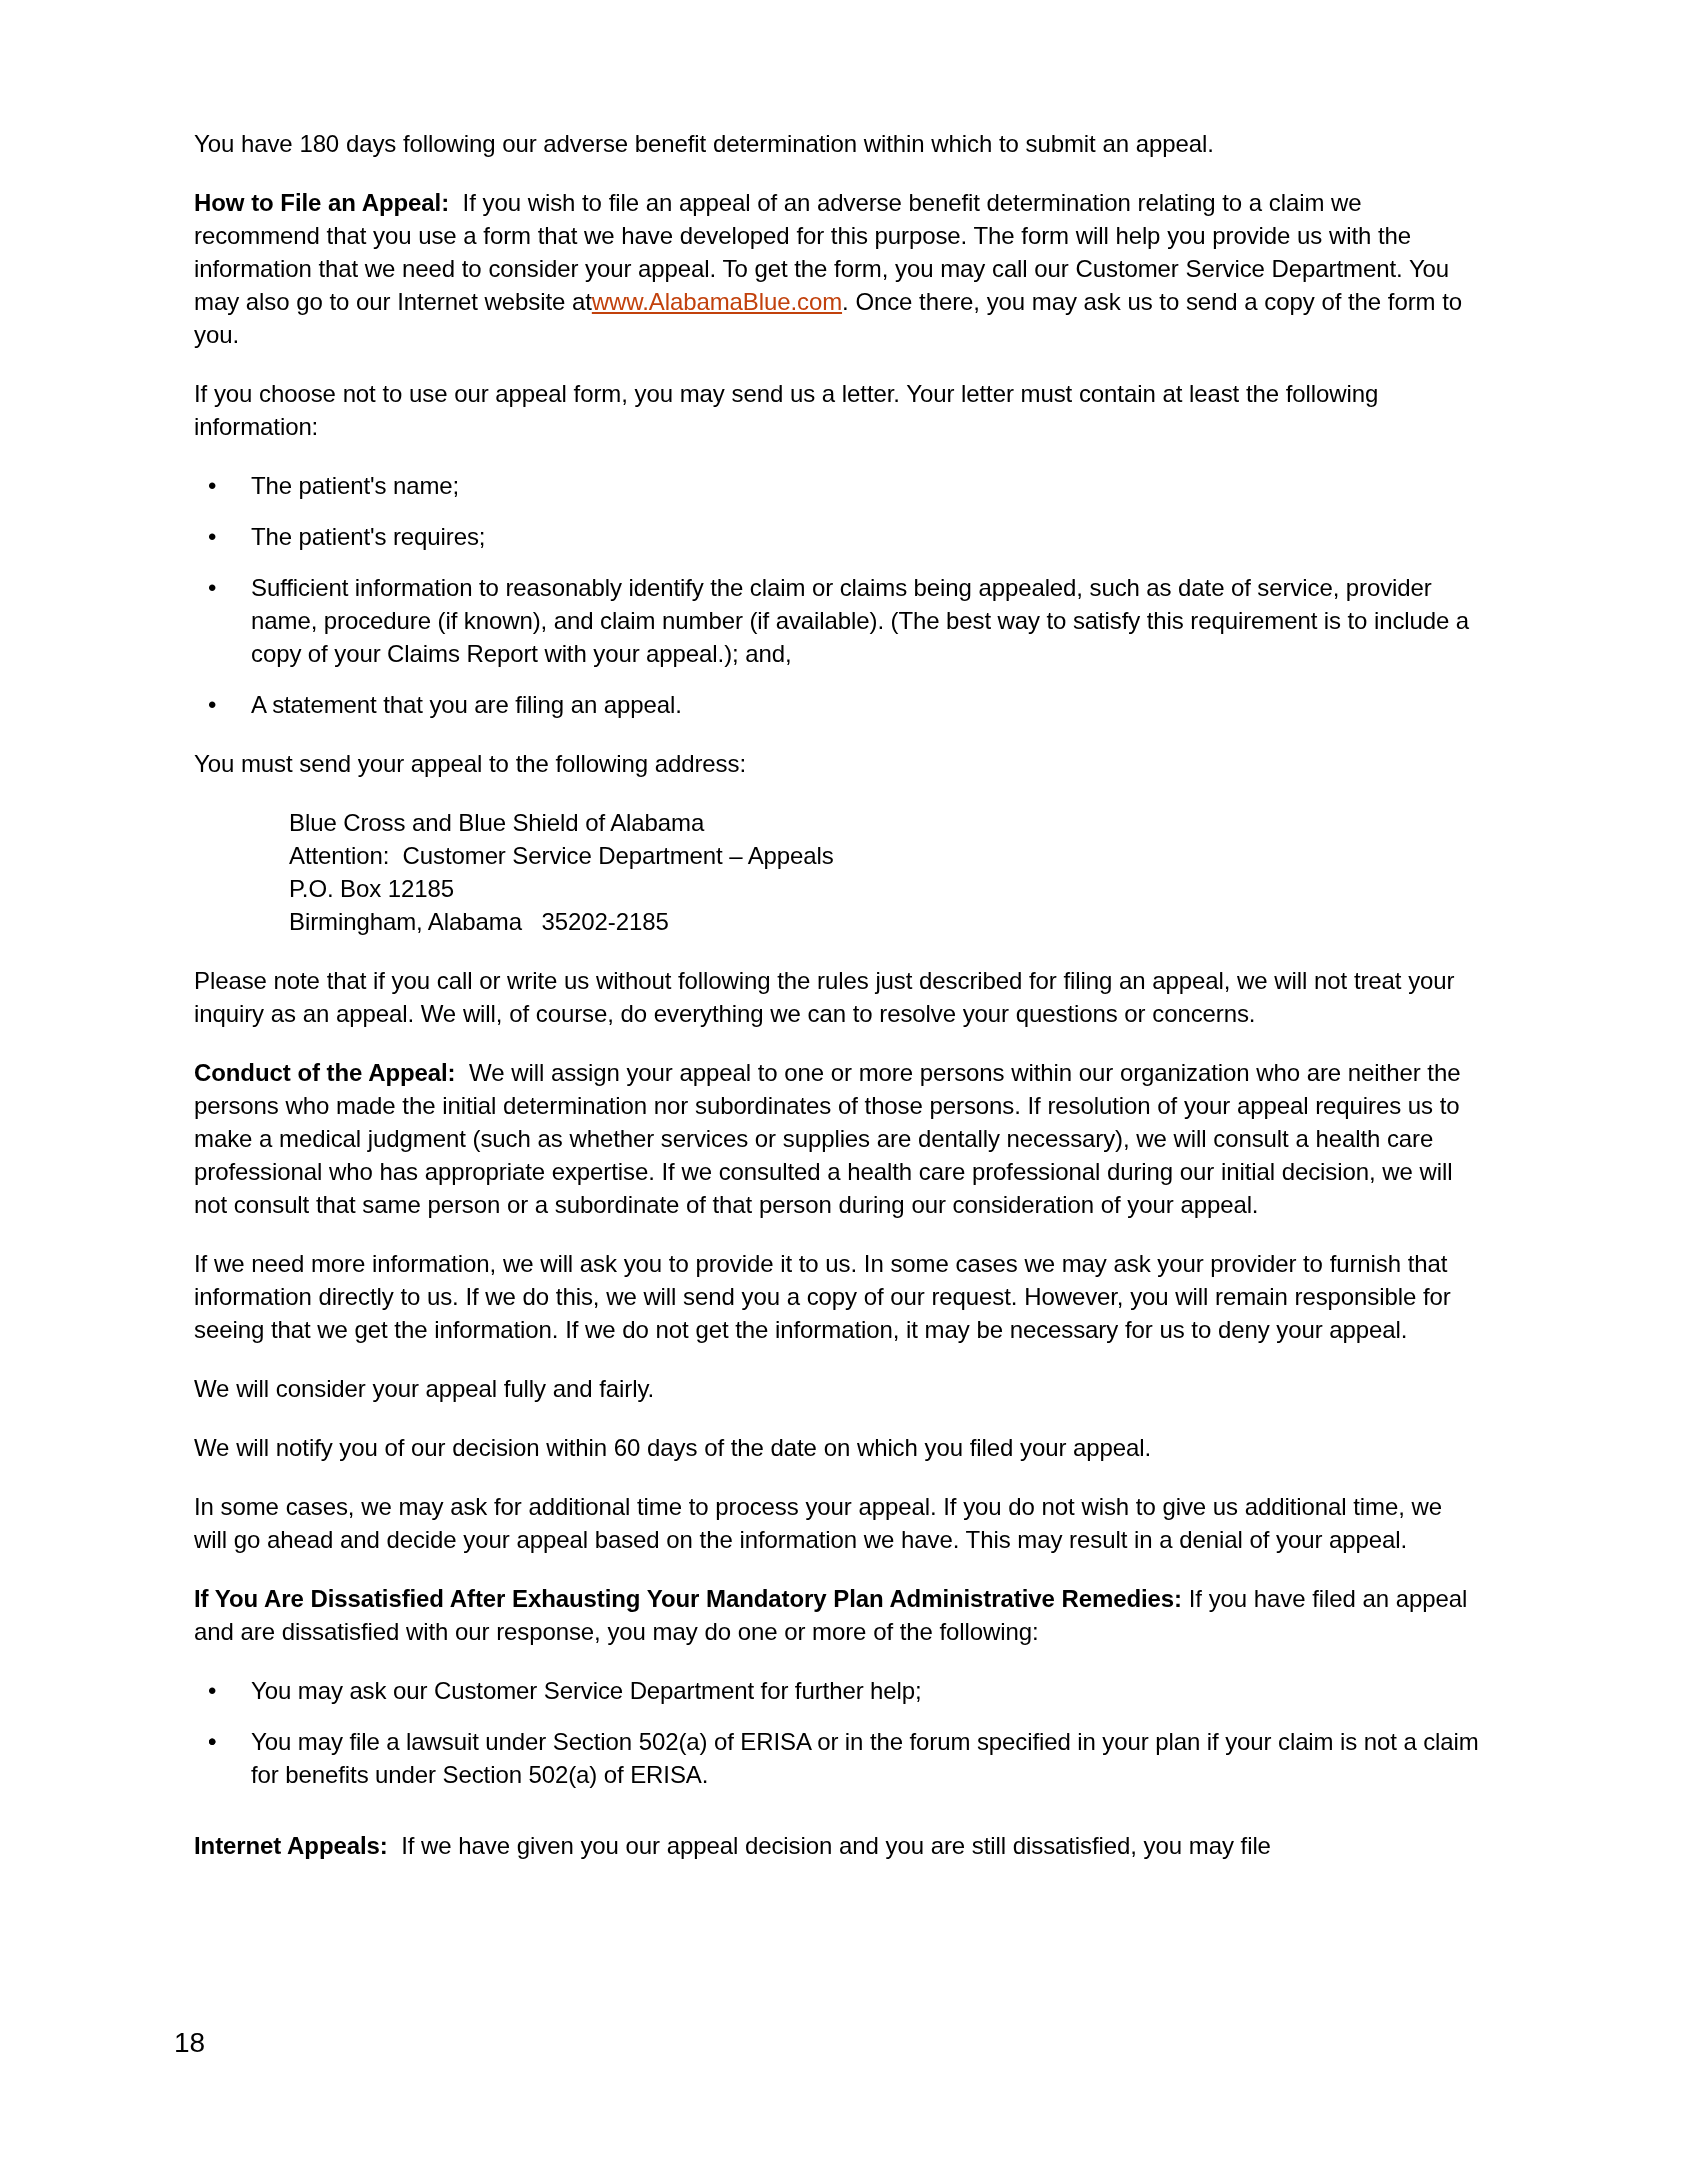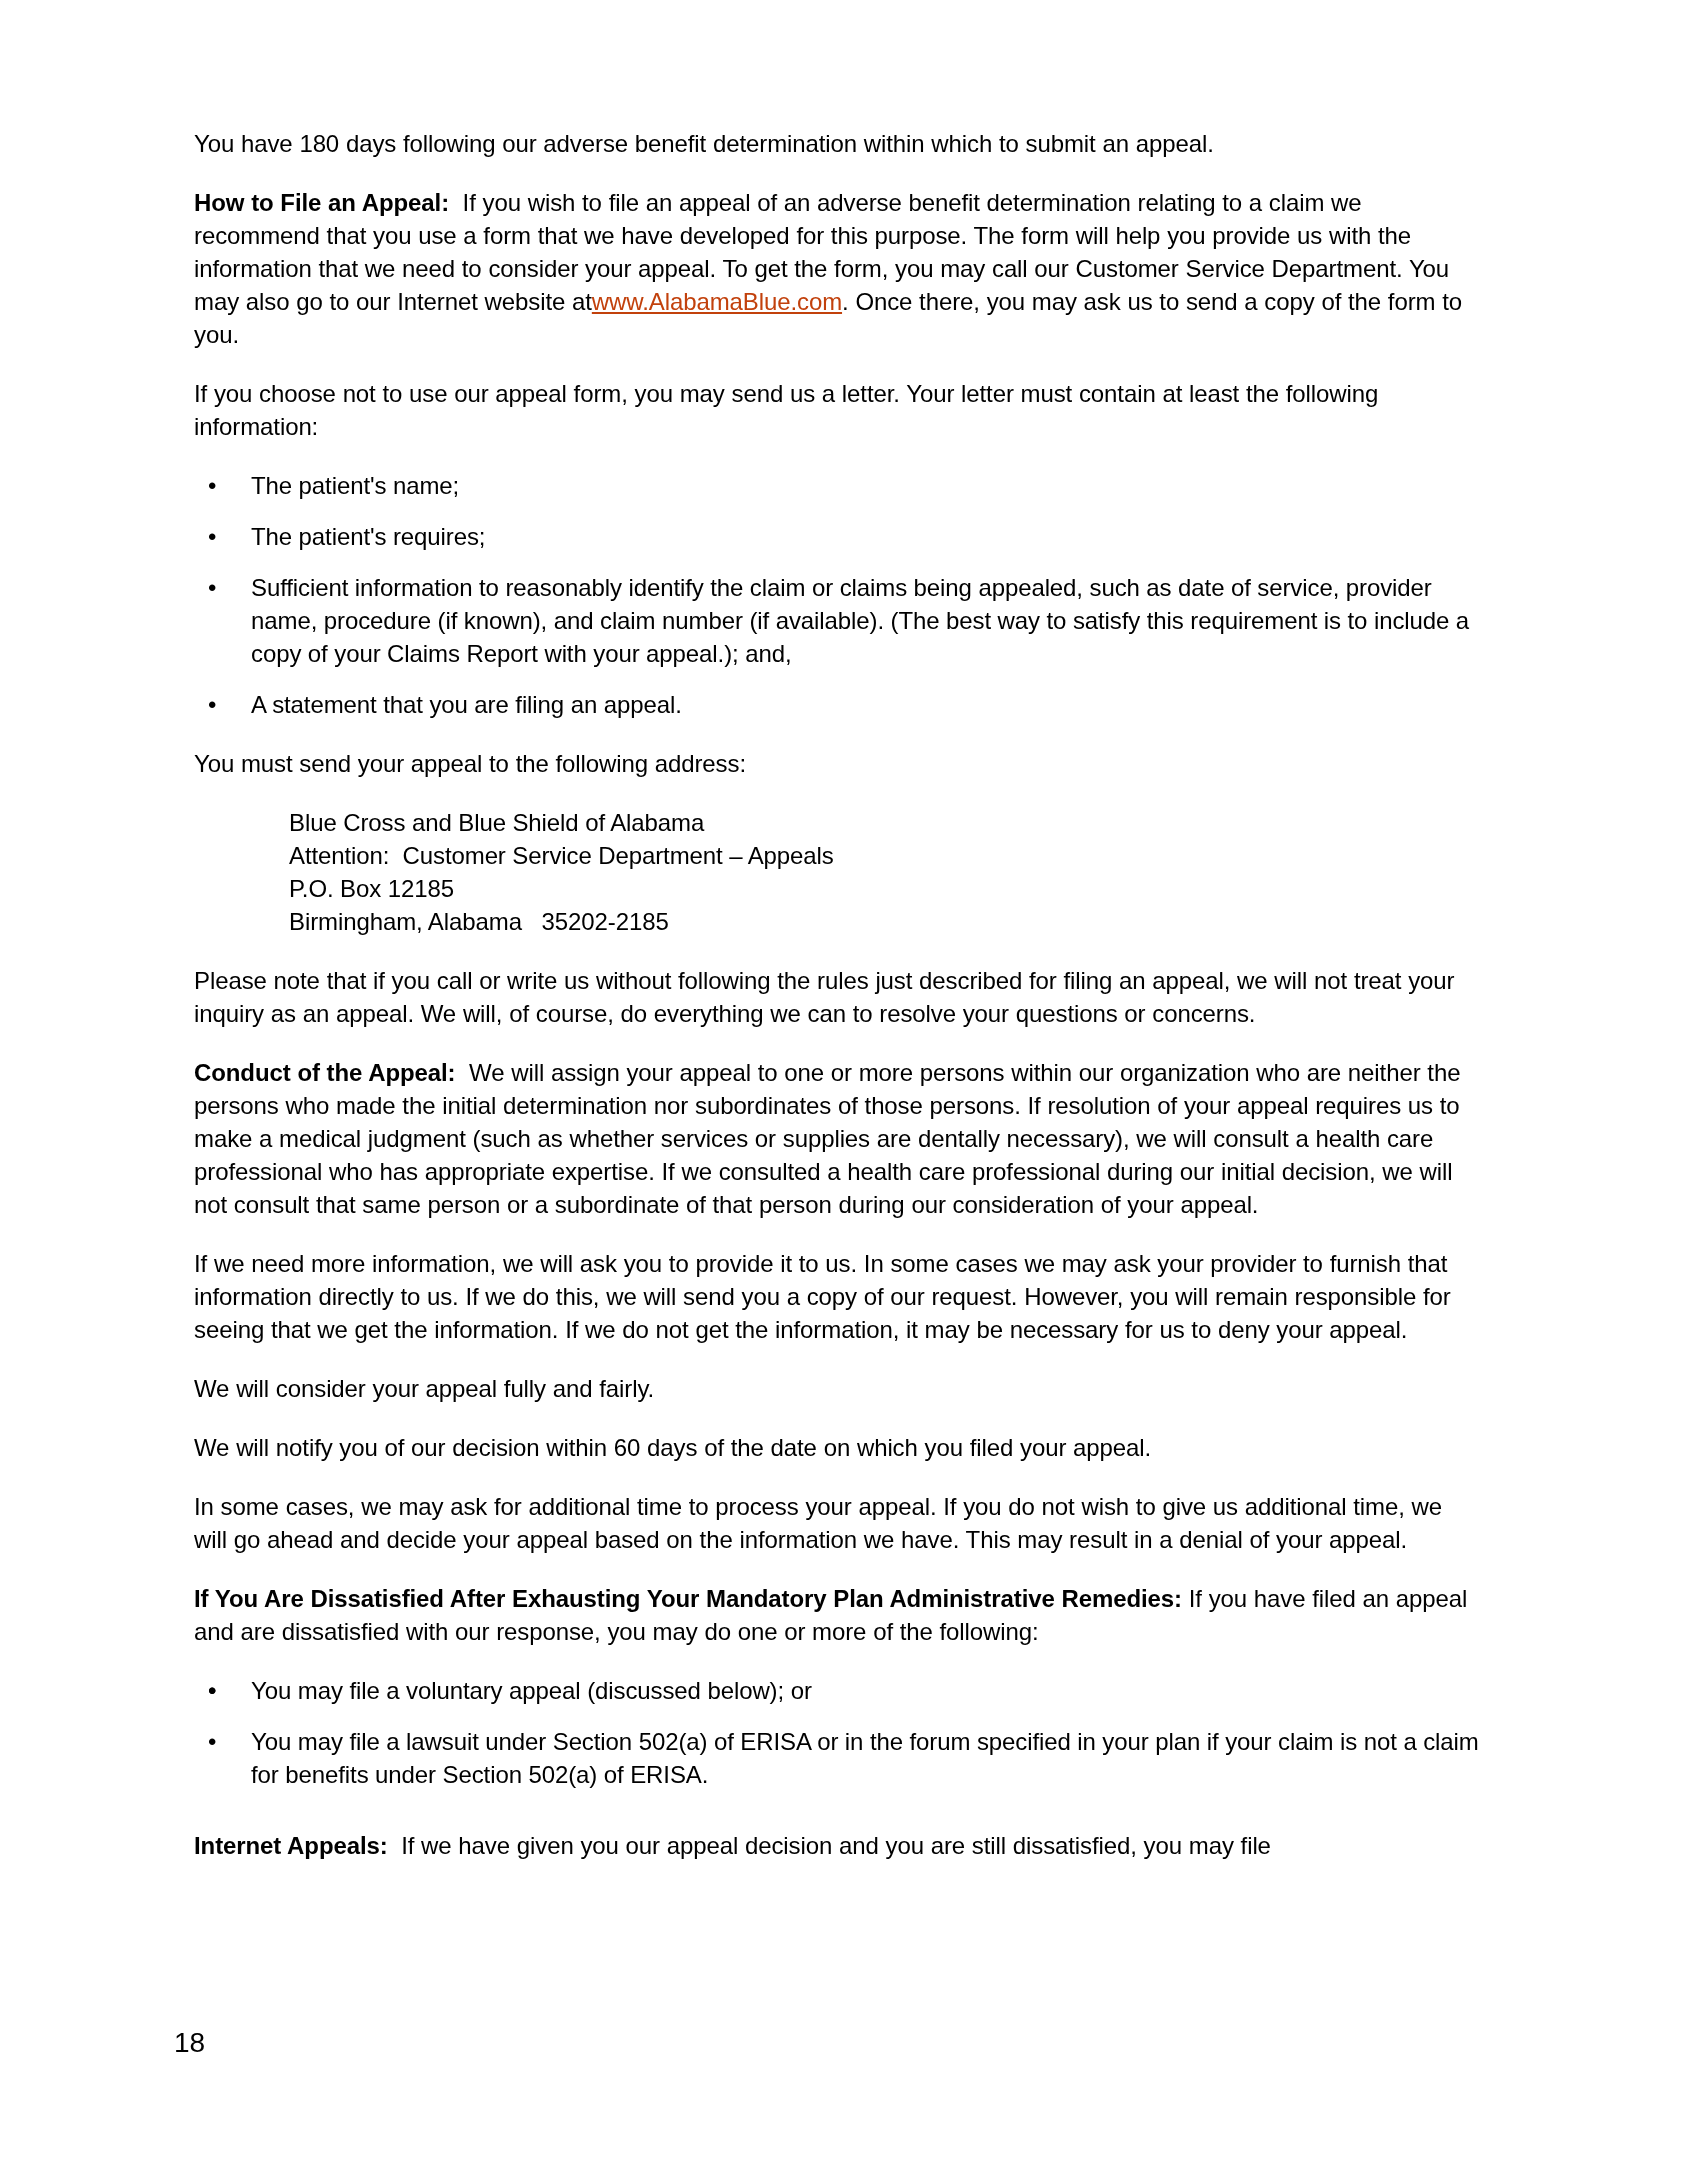--- a/index.html
+++ b/index.html
@@ -126,22 +126,22 @@
 
     <p class="para">We will consider your appeal fully and fairly.</p>
 
     <p class="para">We will notify you of our decision within 60 days of the date on which you filed your appeal.</p>
 
     <p class="para">In some cases, we may ask for additional time to process your appeal.   If you do not wish to give us additional time, we will go ahead and decide your appeal based on the information we have.   This may result in a denial of your appeal.</p>
 
     <p class="para"><b>If You Are Dissatisfied After Exhausting Your Mandatory Plan Administrative Remedies:</b><span>&nbsp;</span><span>If you have filed an appeal and are dissatisfied with our response, you may do one or more of the following:</span></p>
 
     <ul class="bullets">
+      <li><span class="bullet-dot">•</span><span>You may ask our Customer Service Department for further help;</span></li>
       <li><span class="bullet-dot">•</span></li>
-      <li><span class="bullet-dot">•</span><span>You may file a voluntary appeal (discussed below); or</span></li>
       <li><span class="bullet-dot">•</span><span>You may file a lawsuit under Section 502(a) of ERISA or in the forum specified in your plan if your claim is not a claim for benefits under Section 502(a) of ERISA.</span></li>
     </ul>
 
     <div class="spacer-sm"></div>
 
     <p class="para"><b>Internet Appeals:</b><span>&nbsp; </span><span>If we have given you our appeal decision and you are still dissatisfied, you may file</span></p>
 
   </div>
 
   <div class="page-number">18</div>

